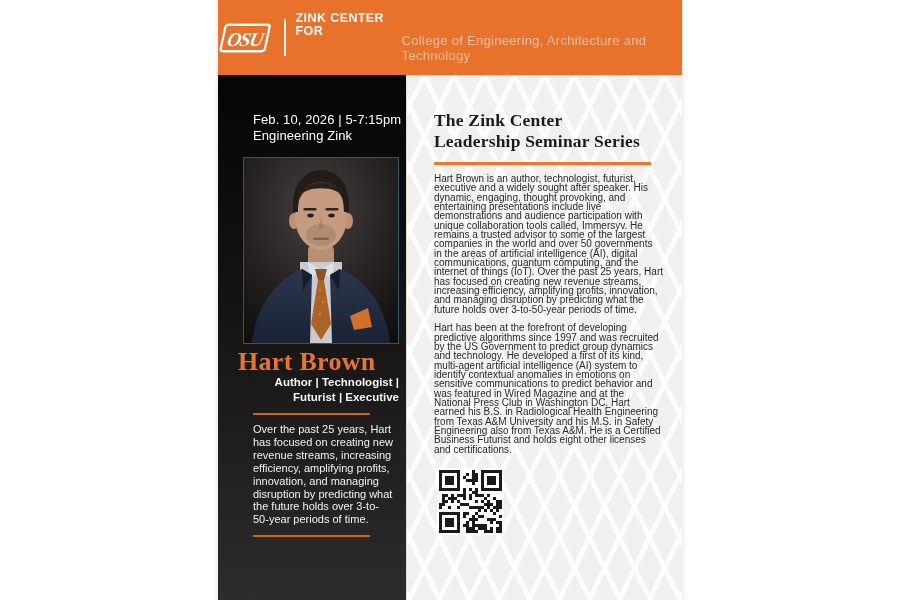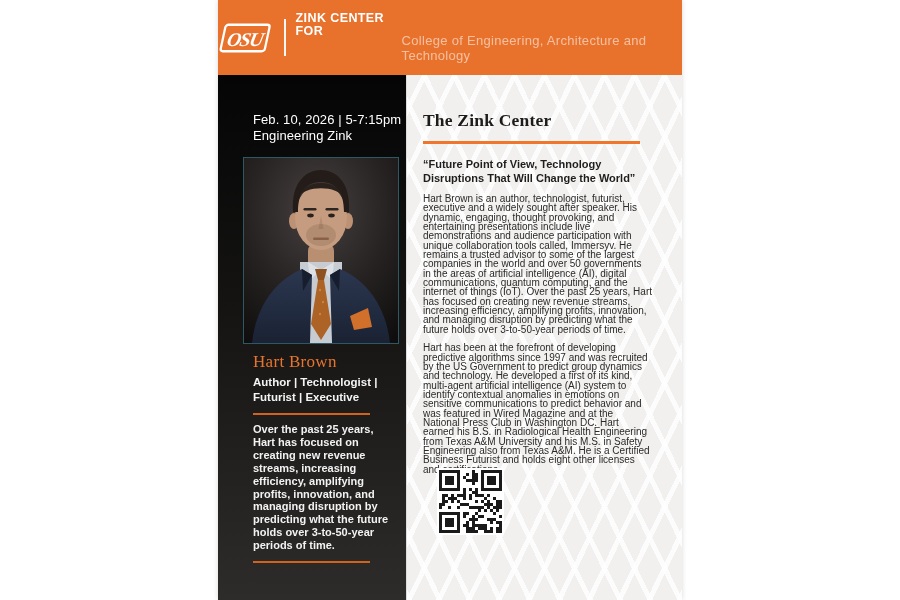--- a/index.html
+++ b/index.html
@@ -22,30 +22,30 @@
   .brand-sub{margin-top:21px;font-size:13px;color:rgba(255,255,255,.55);letter-spacing:.3px;}
 
   
   .columns{flex:1;display:flex;min-height:0;}
   .left{width:188px;flex:0 0 188px;background:linear-gradient(180deg,#050505 0%,#151413 45%,#2E2C2B 100%);color:#ffffff;position:relative;box-sizing:border-box;}
   .right{flex:1;position:relative;box-sizing:border-box;border-left:1px solid #dddddb;
     background-color:#f1f0ef;
     background-image:
       repeating-linear-gradient(64deg, rgba(255,255,255,.8) 0px, rgba(255,255,255,.8) 5px, rgba(255,255,255,0) 5px, rgba(255,255,255,0) 27px),
       repeating-linear-gradient(-64deg, rgba(255,255,255,.8) 0px, rgba(255,255,255,.8) 5px, rgba(255,255,255,0) 5px, rgba(255,255,255,0) 27px);
-    padding:35px 18px 0 16px;}
+    padding:35px 18px 0 27px;}
 
   
   .event-when{margin:37px 14px 0 35px;font-size:13px;font-weight:normal;line-height:16px;letter-spacing:.1px;white-space:nowrap;}
   .photo{margin:13px 0 0 25px;width:154px;height:185px;border:1px solid #2d5965;padding:0;box-sizing:content-box;overflow:hidden;background:#1a1818;}
   .photo svg{display:block;}
-  .speaker-name{margin:7px 0 0 35px;font-family:"Liberation Serif","DejaVu Serif",serif;font-weight:normal;font-size:17px;line-height:21px;color:var(--name-orange);letter-spacing:.3px;}
-  .speaker-titles{margin:3px 0 0 35px;width:146px;font-size:11.5px;font-weight:bold;line-height:14.5px;color:#f4f4f4;}
+  .speaker-name{margin:7px 0 0 20px;font-family:"Liberation Serif","DejaVu Serif",serif;font-weight:bold;font-size:26px;line-height:21px;color:var(--name-orange);letter-spacing:.3px;}
+  .speaker-titles{margin:3px 0 0 35px;width:146px;font-size:11.5px;font-weight:bold;line-height:14.5px;color:#f4f4f4;text-align:right;}
   .rule{border:none;border-top:2px solid var(--accent-rule);width:117px;margin:9px 0 0 35px;}
-  .summary{margin:8px 8px 0 35px;width:141px;font-size:11px;font-weight:bold;line-height:12.9px;color:#f2f2f2;}
+  .summary{margin:8px 8px 0 35px;width:141px;font-size:11px;font-weight:normal;line-height:12.9px;color:#f2f2f2;}
 
   
   .series-title{margin:0;font-family:"Liberation Serif","DejaVu Serif",serif;font-weight:bold;font-size:17.5px;line-height:21px;color:#1d1c1a;letter-spacing:.2px;}
   .title-rule{border:none;border-top:3px solid #F0762B;width:217px;margin:10px 0 0 0;}
   .talk-title{margin:14px 0 0 0;width:232px;font-size:11px;font-weight:bold;line-height:13.5px;color:#1f1e1c;}
   .bio{margin:9px 0 0 0;width:229px;font-size:10px;line-height:9.35px;color:#2b2a28;}
   .qr-wrap{position:absolute;left:30px;top:393px;background:#ffffff;padding:2px;line-height:0;}
   .qr-wrap svg{display:block;}
 </style>
 </head>
@@ -133,23 +133,23 @@
         <h2 class="speaker-name">Hart Brown</h2>
         <div class="speaker-titles">Author | Technologist | Futurist | Executive</div>
         <hr class="rule">
         <p class="summary">Over the past 25 years, Hart has focused on creating new revenue streams, increasing efficiency, amplifying profits, innovation, and managing disruption by predicting what the future holds over 3-to-50-year periods of time.</p>
         <hr class="rule">
       </aside>
 
       <section class="right">
         <h1 class="series-title">
           <span>The Zink Center</span><br>
+          <span>Leadership Seminar Series</span>
         </h1>
         <hr class="title-rule">
-        <h3 class="talk-title">“Future Point of View, Technology Disruptions That Will Change the World”</h3>
         <p class="bio">Hart Brown is an author, technologist, futurist, executive and a widely sought after speaker. His dynamic, engaging, thought provoking, and entertaining presentations include live demonstrations and audience participation with unique collaboration tools called, Immersyv. He remains a trusted advisor to some of the largest companies in the world and over 50 governments in the areas of artificial intelligence (AI), digital communications, quantum computing, and the internet of things (IoT). Over the past 25 years, Hart has focused on creating new revenue streams, increasing efficiency, amplifying profits, innovation, and managing disruption by predicting what the future holds over 3-to-50-year periods of time.</p>
         <p class="bio">Hart has been at the forefront of developing predictive algorithms since 1997 and was recruited by the US Government to predict group dynamics and technology. He developed a first of its kind, multi-agent artificial intelligence (AI) system to identify contextual anomalies in emotions on sensitive communications to predict behavior and was featured in Wired Magazine and at the National Press Club in Washington DC. Hart earned his B.S. in Radiological Health Engineering from Texas A&amp;M University and his M.S. in Safety Engineering also from Texas A&amp;M. He is a Certified Business Futurist and holds eight other licenses and certifications.</p>
         <div class="qr-wrap">
           <svg id="qr-svg" width="63" height="63" viewBox="0 0 63 63" aria-hidden="true">
               <rect width="63" height="63" fill="#ffffff"></rect>
               <g fill="#1a1a1a">
                 <rect x="33" y="0" width="3" height="3"></rect>
                 <rect x="27" y="3" width="3" height="3"></rect>
                 <rect x="33" y="3" width="3" height="3"></rect>
                 <rect x="36" y="3" width="3" height="3"></rect>

